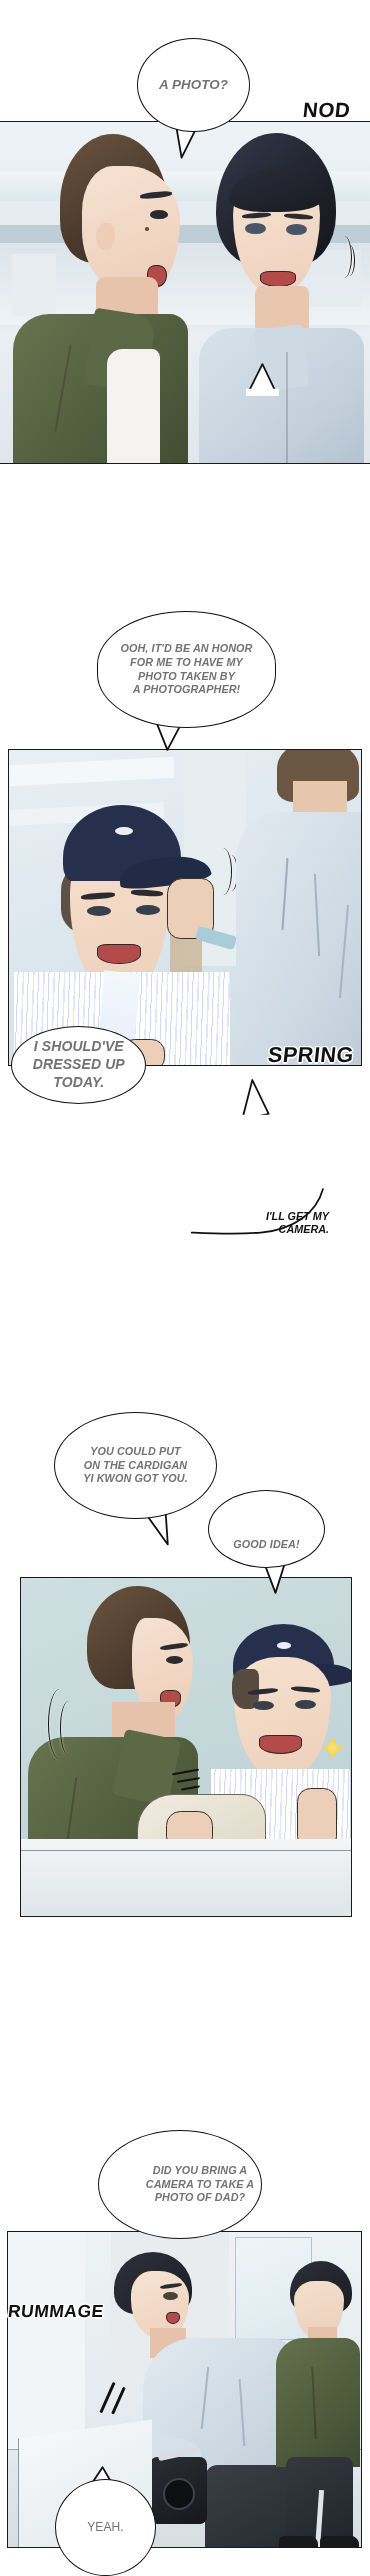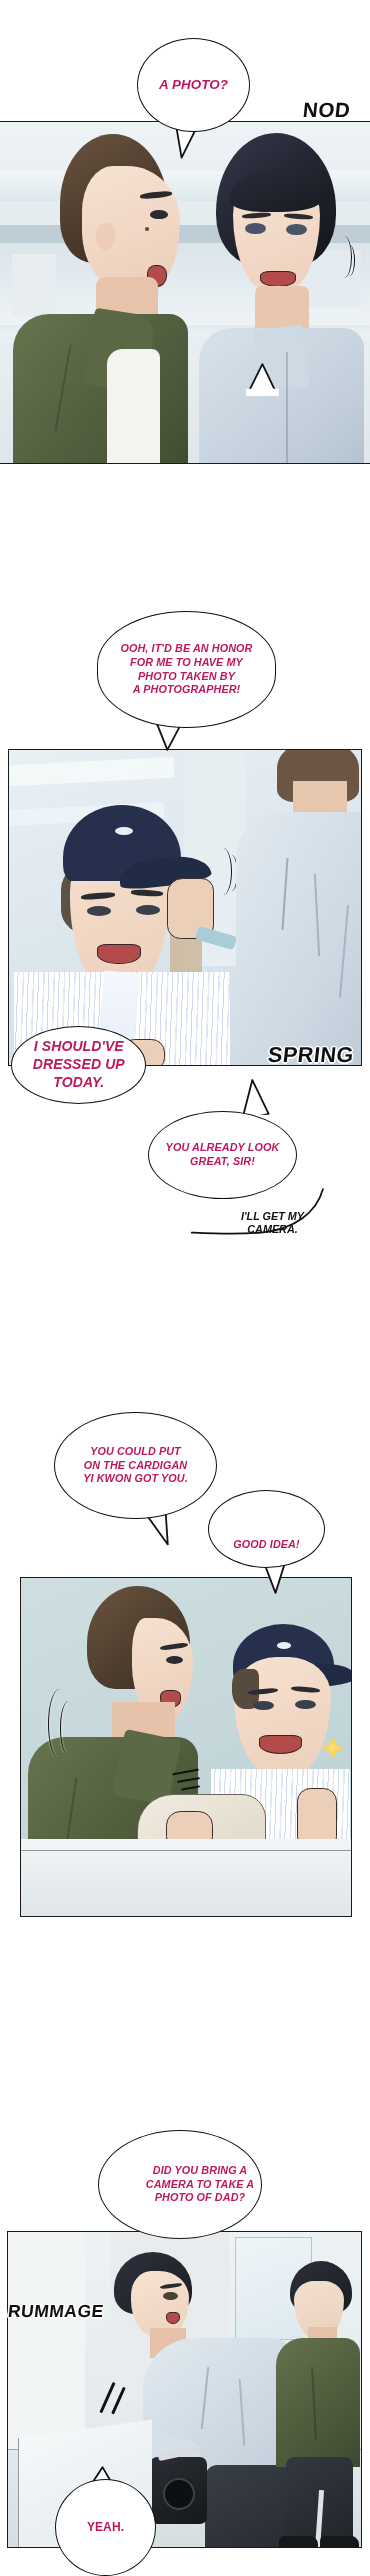--- a/index.html
+++ b/index.html
@@ -29,35 +29,35 @@
     display: flex;
     align-items: center;
     justify-content: center;
     text-align: center;
     z-index: 40;
   }
   .bubble .txt {
     font-family: "Liberation Sans", sans-serif;
     font-style: italic;
     font-weight: 700;
-    color: #be185d;
+    color: #737373;
     letter-spacing: 0.1px;
     line-height: 1.28;
     padding: 2.1px 5.2px;
     white-space: pre-line;
   }
 
   
   .freeline {
     position: absolute;
     font-family: "Liberation Sans", sans-serif;
     font-style: italic;
     font-weight: 700;
     color: #111;
-    text-align: center;
+    text-align: right;
     line-height: 1.25;
     white-space: pre-line;
     z-index: 40;
   }
 
   
   .sfx {
     position: absolute;
     font-family: "Liberation Sans", sans-serif;
     font-weight: 700;
@@ -241,24 +241,20 @@
     </div>
   </div>
 
   <div class="bubble" style="left:11.3px; top:1026px; width:135px; height:78px;">
     <span class="txt" style="font-size:14px;">I SHOULD'VE
 DRESSED UP TODAY.</span>
   </div>
 
   <div class="sfx" style="left:268px; top:1042px; font-size:21.6px;">SPRING</div>
 
-  <div class="bubble" style="left:148px; top:1111px; width:149px; height:88px;">
-    <span class="txt" style="font-size:10.8px;">YOU ALREADY LOOK
-GREAT, SIR!</span>
-  </div>
   <svg width="41" height="46" viewBox="0 0 80 90" style="position:absolute;left:240px;top:1078px;z-index:39;">
     <polygon points="4,82 56,70 24,4" fill="#ffffff" stroke="#111111" stroke-width="3.5" stroke-linejoin="round"></polygon>
     <rect x="0" y="72" width="60" height="16" fill="#ffffff"></rect>
   </svg>
 
   <div class="freeline" style="left:216px; top:1210px; width:113px; font-size:10.8px;">I'LL GET MY
 CAMERA.</div>
   <svg width="155" height="62" viewBox="0 0 300 120" style="position:absolute;left:170px;top:1185px;z-index:38;">
     <path d="M296 8 C284 52, 242 86, 176 92 C130 96, 88 94, 42 92" fill="none" stroke="#111111" stroke-width="3.5" stroke-linecap="round"></path>
   </svg>
@@ -385,21 +381,21 @@
                   border-radius:8.2px 8.2px 0 0;"></div>
       <div class="fill" style="left:309px;top:258px;width:5.2px;height:60px;background:#dee5e9;transform:rotate(4deg);"></div>
       <div class="fill" style="left:271px;bottom:-2.1px;width:39px;height:13.4px;background:#16181c;border-radius:5.2px 8.2px 3.1px 3.1px;"></div>
       <div class="fill" style="left:312px;bottom:-2.1px;width:39px;height:13.4px;background:#16181c;border-radius:5.2px 8.2px 3.1px 3.1px;"></div>
     </div>
   </div>
 
   <div class="sfx" style="left:8.2px; top:2301px; font-size:17.5px;">RUMMAGE</div>
 
   <div class="bubble" style="left:55px; top:2479px; width:101px; height:97px;">
-    <span class="txt" style="font-size:12px;font-style:normal;font-weight:700;">YEAH.</span>
+    <span class="txt" style="font-size:12px;font-style:normal;font-weight:400;">YEAH.</span>
   </div>
   <svg width="31" height="24" viewBox="0 0 60 46" style="position:absolute;left:87px;top:2466px;z-index:39;">
     <polygon points="4,42 52,40 30,2" fill="#ffffff" stroke="#111111" stroke-width="3.5" stroke-linejoin="round"></polygon>
     <rect x="0" y="34" width="58" height="12" fill="#ffffff"></rect>
   </svg>
 
 </div>
 
 
 </body></html>

